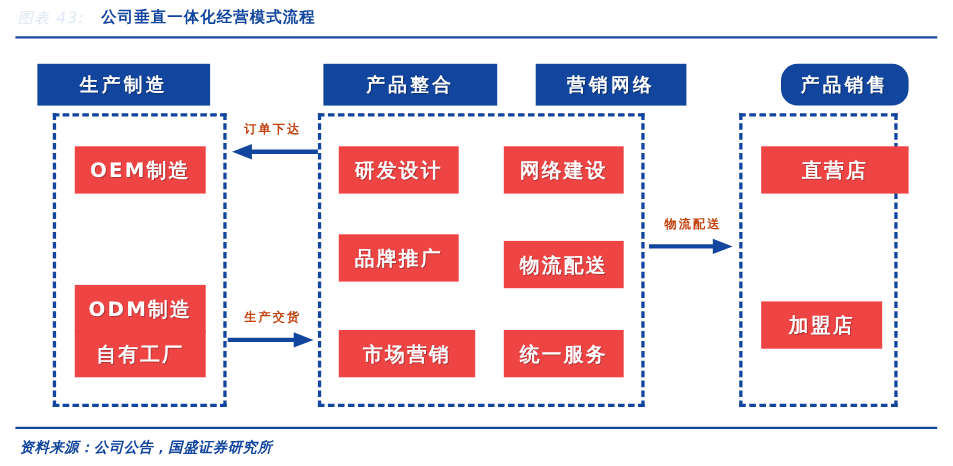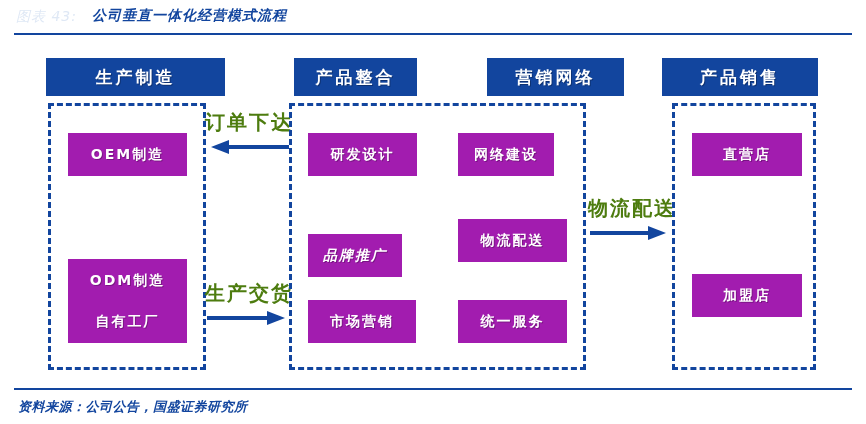--- a/index.html
+++ b/index.html
@@ -27,21 +27,20 @@
     color: #dfe8f5;
     letter-spacing: 1px;
     white-space: nowrap;
   }
   .fig-title {
     position: absolute;
     left: 92px;
     top: 7px;
     font-size: 14px;
     font-weight: bold;
-    font-style: italic;
     color: #12459e;
     letter-spacing: 1px;
     white-space: nowrap;
   }
   .rule-top {
     position: absolute;
     left: 14px;
     top: 33px;
     width: 838px;
     height: 2px;
@@ -82,58 +81,58 @@
     box-sizing: border-box;
   }
   .dash-box {
     position: absolute;
     border: 3px dashed #12459e;
     background: transparent;
     box-sizing: border-box;
   }
   .item-box {
     position: absolute;
-    background: #a21caf;
+    background: #ef4444;
     color: #ffffff;
-    font-size: 14px;
+    font-size: 18px;
     font-weight: bold;
     letter-spacing: 2px;
     display: flex;
     align-items: center;
     justify-content: center;
     text-shadow: 1px 1px 0 rgba(0,0,0,0.25);
     box-sizing: border-box;
   }
 
   
   .flow {
     position: absolute;
   }
   .flow-label {
-    font-size: 20px;
+    font-size: 11px;
     font-weight: bold;
-    color: #4d7c0f;
+    color: #c2410c;
     letter-spacing: 2px;
     white-space: nowrap;
     text-align: center;
     line-height: 1;
   }
   .arrow-wrap {
     margin-top: 7px;
     display: block;
   }
 </style>
 </head>
 <body>
 
 <div class="fig-label">图表 43:</div>
 <div class="fig-title">公司垂直一体化经营模式流程</div>
 <div class="rule-top"></div>
 
-<div class="hdr-box" style="left:46px; top:58px; width:179px; height:38px;">生产制造</div>
+<div class="hdr-box" style="left:34px; top:58px; width:157px; height:38px;">生产制造</div>
 
 <div class="dash-box" style="left:48px; top:103px; width:158px; height:267px;"></div>
 
 <div class="item-box" style="left:68px; top:133px; width:119px; height:43px;">OEM制造</div>
 
 <div class="item-box" style="left:68px; top:219px; width:119px; height:43px;margin-top:40px;">ODM制造</div>
 
 <div class="item-box" style="left:68px; top:300px; width:119px; height:43px;">自有工厂</div>
 
 <div class="flow" style="left:205px; top:112px; width:86px;">
@@ -149,50 +148,50 @@
 <div class="flow" style="left:205px; top:283px; width:86px;">
   <div class="flow-label">生产交货</div>
   <div class="arrow-wrap">
     <svg width="86" height="16" viewBox="0 0 86 16">
       <line x1="2" y1="8" x2="64" y2="8" stroke="#12459e" stroke-width="4"></line>
       <polygon points="80,8 62,1 62,15" fill="#12459e"></polygon>
     </svg>
   </div>
 </div>
 
-<div class="hdr-box" style="left:294px; top:58px; width:123px; height:38px;">产品整合</div>
+<div class="hdr-box" style="left:294px; top:58px; width:158px; height:38px;">产品整合</div>
 
 <div class="hdr-box" style="left:443px; top:58px; width:137px; height:38px;margin-left:44px;">营销网络</div>
 
 <div class="dash-box" style="left:289px; top:103px; width:297px; height:267px;"></div>
 
 <div class="item-box" style="left:308px; top:133px; width:109px; height:43px;">研发设计</div>
 
-<div class="item-box" style="left:308px; top:234px; width:94px; height:43px;font-style:italic;">品牌推广</div>
+<div class="item-box" style="left:308px; top:213px; width:109px; height:43px;">品牌推广</div>
 
-<div class="item-box" style="left:308px; top:300px; width:108px; height:43px;">市场营销</div>
+<div class="item-box" style="left:308px; top:300px; width:124px; height:43px;">市场营销</div>
 
-<div class="item-box" style="left:458px; top:133px; width:96px; height:43px;">网络建设</div>
+<div class="item-box" style="left:458px; top:133px; width:109px; height:43px;">网络建设</div>
 
 <div class="item-box" style="left:458px; top:219px; width:109px; height:43px;">物流配送</div>
 
 <div class="item-box" style="left:458px; top:300px; width:109px; height:43px;">统一服务</div>
 
 <div class="flow" style="left:588px; top:198px; width:84px;">
   <div class="flow-label">物流配送</div>
   <div class="arrow-wrap">
     <svg width="84" height="16" viewBox="0 0 84 16">
       <line x1="2" y1="8" x2="62" y2="8" stroke="#12459e" stroke-width="4"></line>
       <polygon points="78,8 60,1 60,15" fill="#12459e"></polygon>
     </svg>
   </div>
 </div>
 
-<div class="hdr-box" style="left:662px; top:58px; width:156px; height:38px;">产品销售</div>
+<div class="hdr-box" style="left:710px; top:58px; width:116px; height:38px;border-radius:15px;">产品销售</div>
 
 <div class="dash-box" style="left:672px; top:103px; width:144px; height:267px;"></div>
 
-<div class="item-box" style="left:692px; top:133px; width:110px; height:43px;text-align:right;">直营店</div>
+<div class="item-box" style="left:692px; top:133px; width:134px; height:43px;text-align:right;">直营店</div>
 
 <div class="item-box" style="left:692px; top:274px; width:110px; height:43px;">加盟店</div>
 
 <div class="rule-bottom"></div>
 <div class="source">资料来源：公司公告，国盛证券研究所</div>
 
 </body></html>

